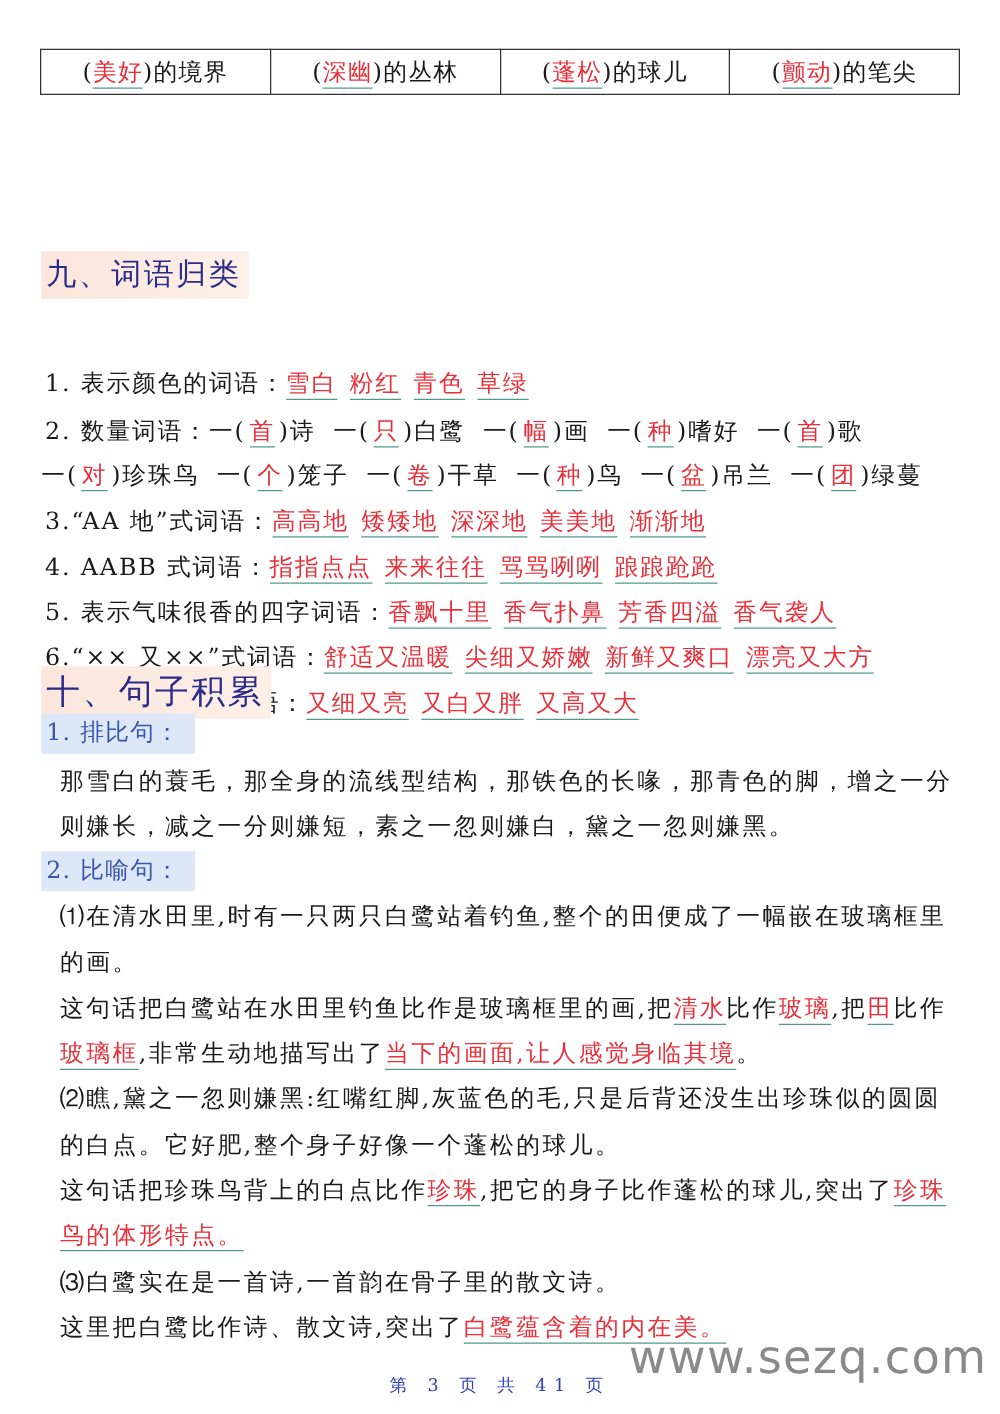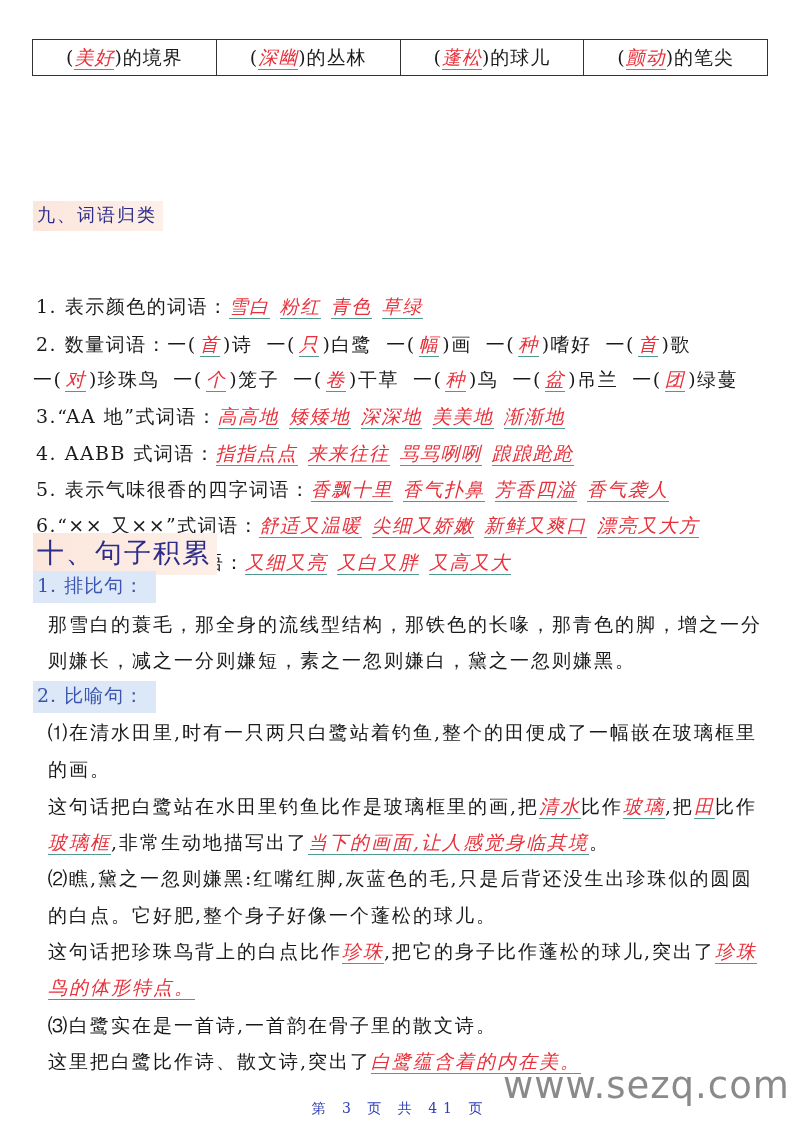--- a/index.html
+++ b/index.html
@@ -1,21 +1,21 @@
 <!DOCTYPE html>
 <html><head>
 <meta charset="utf-8">
 <style>
   html, body { margin: 0; padding: 0; background: #ffffff; }
   body {
     width: 800px; height: 1131px; position: relative; overflow: hidden;
     font-family: "DejaVu Serif", "Liberation Serif", serif;
     color: #1a1a1a;
   }
-  .ans { color: #e8303a; border-bottom: 1.5px solid #4f9a8c; padding-bottom: 1px; font-style: italic; }
+  .ans { color: #e8303a; border-bottom: 1.5px solid #4f9a8c; padding-bottom: 1px; }
 
   
   .grid {
     position: absolute; left: 32px; top: 39px; width: 736px;
     border-collapse: collapse; table-layout: fixed;
   }
   .grid td {
     border: 1.5px solid #333; height: 35px; text-align: center;
     font-size: 19px; letter-spacing: 1px; padding: 0; white-space: nowrap;
   }
@@ -52,21 +52,21 @@
   <tbody id="grid-body">
       <tr>
         <td>(<span class="ans">美好</span>)的境界</td>
         <td>(<span class="ans">深幽</span>)的丛林</td>
         <td>(<span class="ans">蓬松</span>)的球儿</td>
         <td>(<span class="ans">颤动</span>)的笔尖</td>
       </tr>
     </tbody>
 </table>
 
-<div class="section-head" style="top:201px;font-size:18px;">九、词语归类</div>
+<div class="section-head" style="top:201px;font-size:24px;">九、词语归类</div>
 
 <div class="line" style="top:247px;">
   <span>1. 表示颜色的词语：</span><span id="s9-0"><span class="ans">雪白</span><span class="ans">粉红</span><span class="ans">青色</span><span class="ans">草绿</span></span>
 </div>
 <div class="line" style="top:285px;">
   <span>2. 数量词语：</span><span id="m1"><span style="margin-right: 14px;">一(<span class="ans" style="margin: 0px 3px;">首</span>)诗</span><span style="margin-right: 14px;">一(<span class="ans" style="margin: 0px 3px;">只</span>)白鹭</span><span style="margin-right: 14px;">一(<span class="ans" style="margin: 0px 3px;">幅</span>)画</span><span style="margin-right: 14px;">一(<span class="ans" style="margin: 0px 3px;">种</span>)嗜好</span><span style="margin-right: 14px;">一(<span class="ans" style="margin: 0px 3px;">首</span>)歌</span></span>
 </div>
 <div class="line" style="top:320px;left:33px;">
   <span id="m2"><span style="margin-right: 14px;">一(<span class="ans" style="margin: 0px 3px;">对</span>)珍珠鸟</span><span style="margin-right: 14px;">一(<span class="ans" style="margin: 0px 3px;">个</span>)笼子</span><span style="margin-right: 14px;">一(<span class="ans" style="margin: 0px 3px;">卷</span>)干草</span><span style="margin-right: 14px;">一(<span class="ans" style="margin: 0px 3px;">种</span>)鸟</span><span style="margin-right: 14px;">一(<span class="ans" style="margin: 0px 3px;">盆</span>)吊兰</span><span style="margin-right: 14px;">一(<span class="ans" style="margin: 0px 3px;">团</span>)绿蔓</span></span>
 </div>

